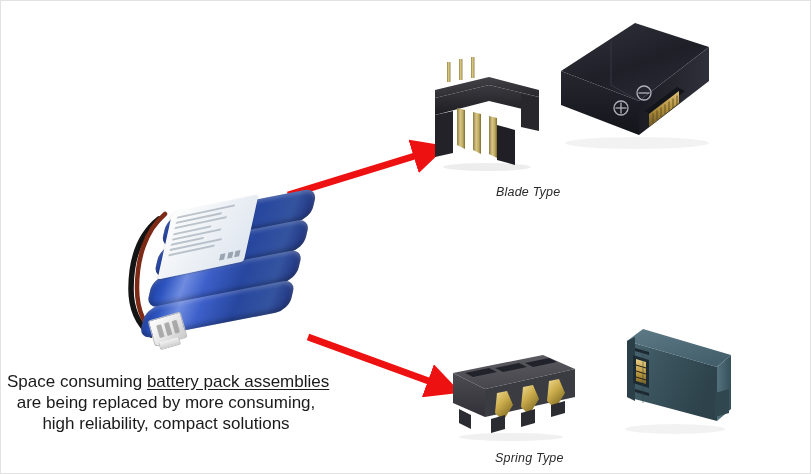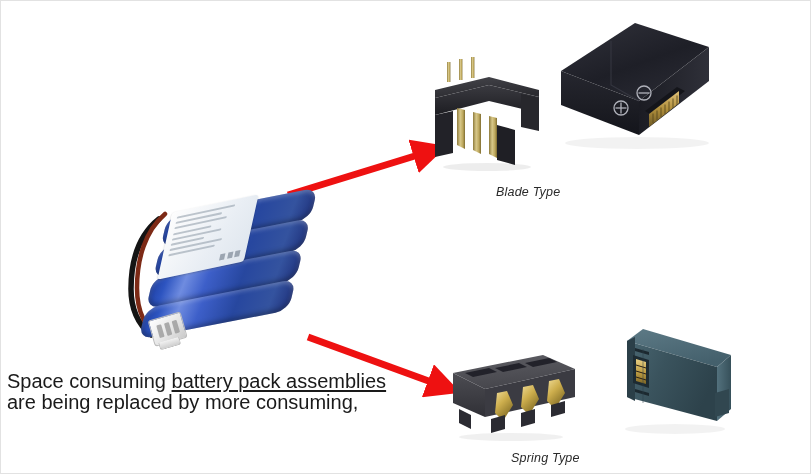--- a/index.html
+++ b/index.html
@@ -20,39 +20,39 @@
   }
 
   
   #caption {
     position: absolute;
     left: 6px;
     top: 370px;
     width: 318px;
     text-align: center;
     color: #1a1a1a;
-    font-size: 20px;
+    font-size: 17px;
     line-height: 21px;
     font-family: "Liberation Sans", sans-serif;
   }
   #caption .ln { display: block; white-space: nowrap; }
   #caption .ul { text-decoration: underline; text-underline-offset: 2px; }
 
   
   .type-label {
     position: absolute;
     font-style: italic;
     font-size: 12.5px;
     color: #2a2a2a;
     font-family: "Liberation Sans", sans-serif;
     letter-spacing: .2px;
     white-space: nowrap;
   }
   #label-blade  { left: 495px; top: 184px; }
-  #label-spring { left: 494px; top: 450px; margin-left: 16px; }
+  #label-spring { left: 494px; top: 450px; }
 
   
   .arrow { position: absolute; }
 
   
   #pack { position: absolute; left: 124px; top: 188px; width: 205px; height: 175px; }
 
   #pack .wire-svg { position: absolute; left: 0; top: 0; }
 
   .pack-body {
@@ -411,15 +411,16 @@
 
     <ellipse cx="62" cy="110" rx="50" ry="5" fill="#000" opacity="0.05"></ellipse>
   </svg>
 
   <div class="type-label" id="label-blade">Blade Type</div>
   <div class="type-label" id="label-spring">Spring Type</div>
 
   <div id="caption">
     <span class="ln"><span>Space consuming </span><span class="ul">battery pack assemblies</span></span>
     <span class="ln">are being replaced by more consuming,</span>
+    <span class="ln">high reliability, compact solutions</span>
   </div>
 
 </div>
 
 </body></html>

